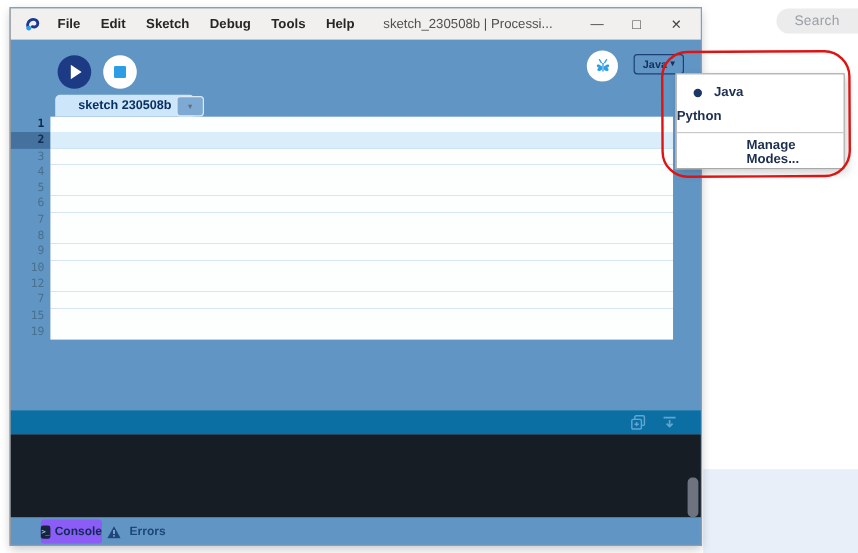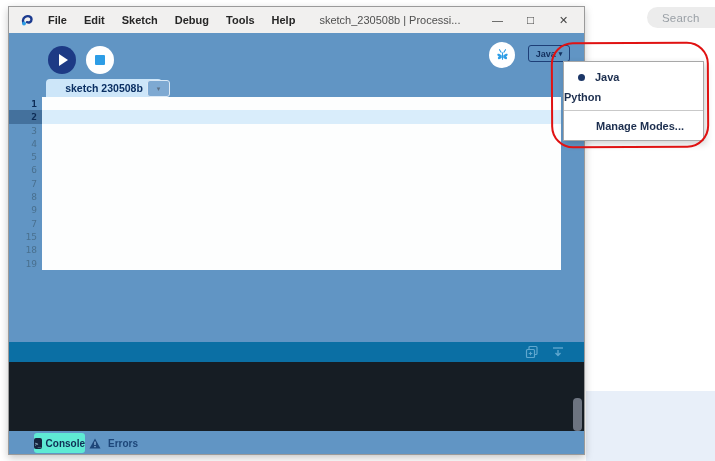--- a/index.html
+++ b/index.html
@@ -63,36 +63,36 @@
   .console-header { position:absolute; left:0; right:0; top:335px; height:20px; background:#0b6fa4;
     display:flex; align-items:center; justify-content:flex-end; gap:12px; padding-right:19px; }
   .chicon { width:14px; height:14px; }
 
   
   .console-body { position:absolute; left:0; right:0; top:355px; height:69px; background:#161d24; }
   .cscroll { position:absolute; left:564px; top:36px; width:9px; height:33px; background:#6d7480; border-radius:4px; }
 
   
   .footer-bar { position:absolute; left:0; right:0; top:424px; height:24px; }
-  .console-tab { position:absolute; left:25px; top:2px; height:20px; width:51px; background:#5eead4;
+  .console-tab { position:absolute; left:25px; top:2px; height:20px; width:51px; background:#8b5cf6;
     border-radius:3px; display:flex; align-items:center; justify-content:center; gap:4px; }
   .term-ico { width:11px; height:11px; background:#16243e; border-radius:2px; color:#bfe3f7;
     font-size:6px; font-family:"DejaVu Sans Mono", monospace; display:flex; align-items:center; justify-content:center; letter-spacing:-.5px; }
   .console-tab .lbl { color:#0f2d54; font-size:10px; font-weight:bold; }
   .errors-tab { position:absolute; left:80px; top:2px; height:20px; display:flex; align-items:center; gap:7px; }
   .errors-tab .lbl { color:#1d4679; font-size:10px; font-weight:bold; }
 
   
   .mode-menu { position:absolute; left:563px; top:61px; width:141px; background:#ffffff;
     border:1px solid #a8a8a8; box-shadow:2px 3px 7px rgba(0,0,0,.18); padding:5px 0 4px 0; z-index:20; }
   .mm-item { height:20px; display:flex; align-items:center; font-size:11px; font-weight:600; color:#1d2f4f; }
   .mm-item .bullet { width:7px; height:7px; border-radius:50%; background:#1c3667; margin-left:14px; margin-right:10px; }
   .mm-item.noicon { }
   .mm-sep { border-top:1px solid #c9c9c9; margin:3px 0 4px 0; }
-  .mm-manage { height:21px; display:flex; align-items:center; padding-left:32px; font-size:11px; font-weight:600; color:#1d2f4f; }
+  .mm-manage { height:21px; display:flex; align-items:flex-start; padding-left:22px; font-size:11px; font-weight:600; color:#1d2f4f;margin-left:36px; }
 
   
   .red-annot { position:absolute; left:551px; top:42px; width:158px; height:106px;
     border:2.6px solid #e01212; border-radius:22px; z-index:50; pointer-events:none; transform:rotate(-.3deg); }
 </style>
 </head>
 <body>
 
 <div class="screen">
 
@@ -181,29 +181,33 @@
         </div>
       <div class="row">
           <span class="num">8</span>
           <span class="code"></span>
         </div>
       <div class="row">
           <span class="num">9</span>
           <span class="code"></span>
         </div>
       <div class="row">
+          <span class="num">10</span>
+          <span class="code"></span>
+        </div>
+      <div class="row">
+          <span class="num">12</span>
+          <span class="code"></span>
+        </div>
+      <div class="row">
           <span class="num">7</span>
           <span class="code"></span>
         </div>
       <div class="row">
           <span class="num">15</span>
-          <span class="code"></span>
-        </div>
-      <div class="row">
-          <span class="num">18</span>
           <span class="code"></span>
         </div>
       <div class="row">
           <span class="num">19</span>
           <span class="code"></span>
         </div>
     </div>
 
     <div class="console-header">
       <svg class="chicon" viewBox="0 0 14 14">

